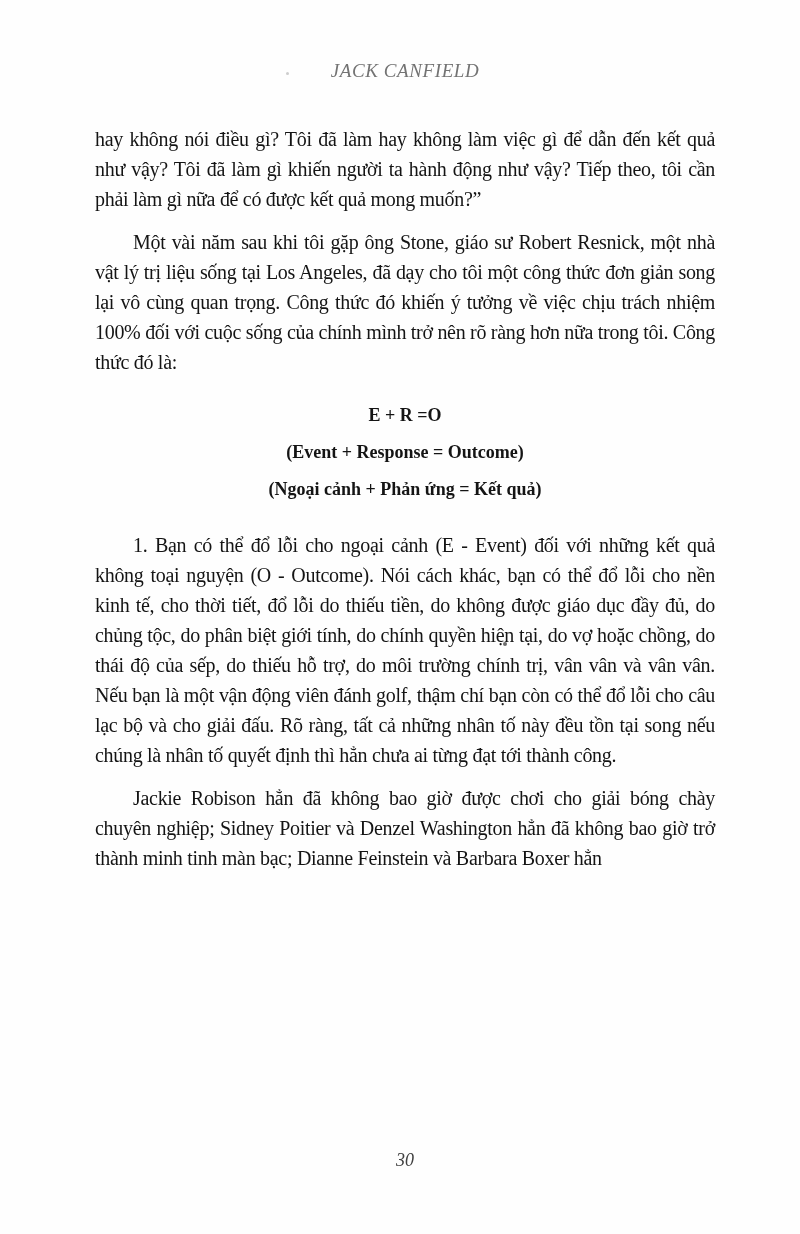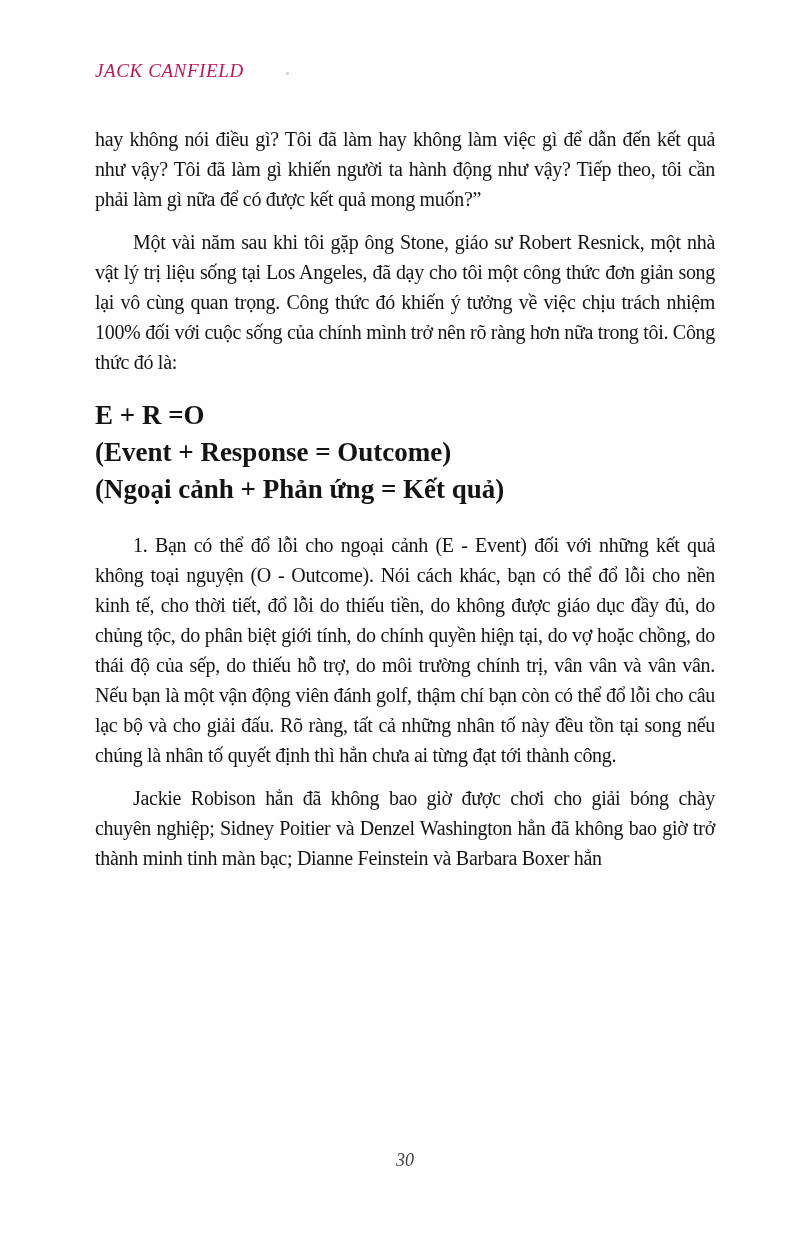--- a/index.html
+++ b/index.html
@@ -15,25 +15,25 @@
     background: #fefefe;
     font-family: "Liberation Serif", "DejaVu Serif", serif;
     color: #161616;
     overflow: hidden;
   }
   .running-header {
     position: absolute;
     top: 60px;
     left: 95px;
     width: 620px;
-    text-align: left;
+    text-align: center;
     font-style: italic;
     font-size: 19px;
     letter-spacing: 0.6px;
-    color: #be185d;
+    color: #737373;
   }
   .body-block {
     position: absolute;
     top: 124px;
     left: 95px;
     width: 620px;
     font-size: 20px;
     line-height: 30px;
     letter-spacing: -0.3px;
     text-align: justify;
@@ -43,22 +43,23 @@
     margin: 0 0 13px 0;
     text-indent: 38px;
   }
   .body-block p.no-indent {
     text-indent: 0;
   }
   .body-block p:last-child {
     margin-bottom: 5px;
   }
   .formula {
+    text-align: center;
     font-weight: bold;
-    font-size: 27px;
+    font-size: 18px;
     line-height: 37px;
     letter-spacing: 0;
     margin: 20px 0 22px 0;
   }
   .lead-bold {
     font-weight: normal;
   }
   .page-number {
     position: absolute;
     top: 1150px;

